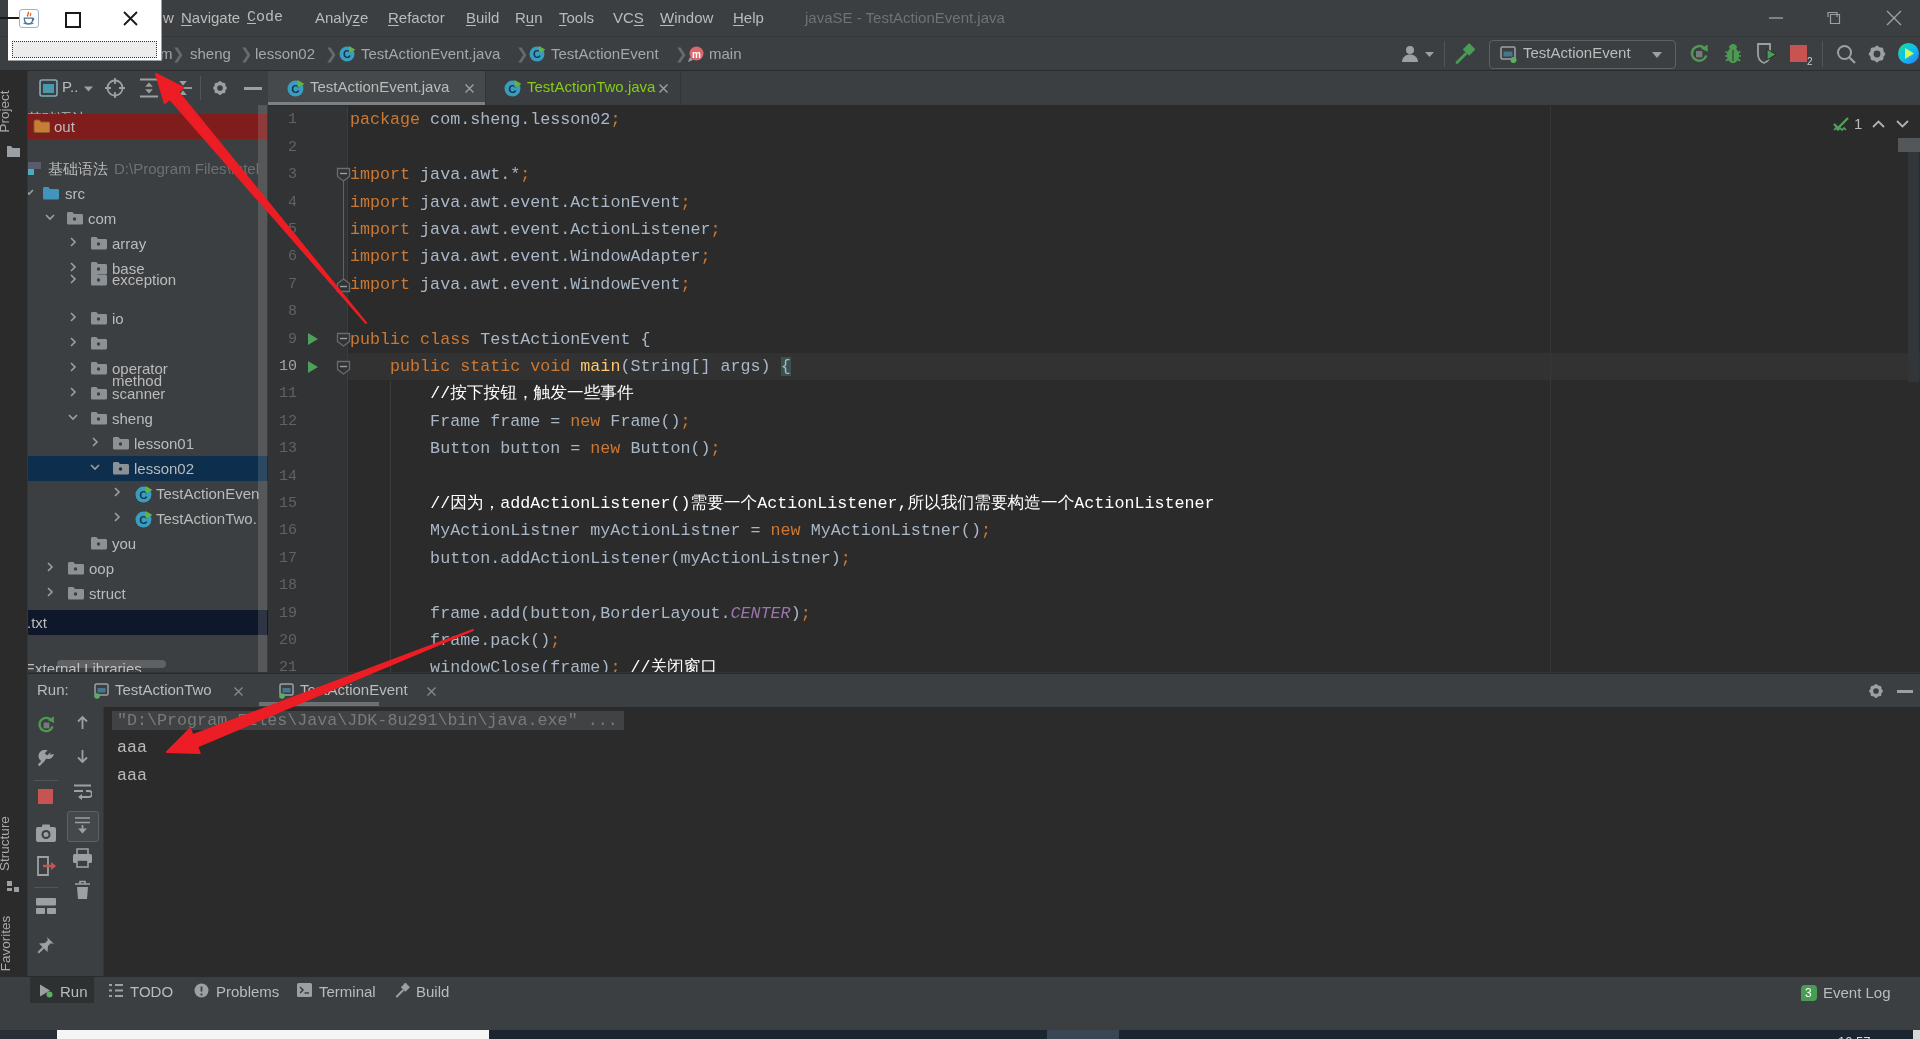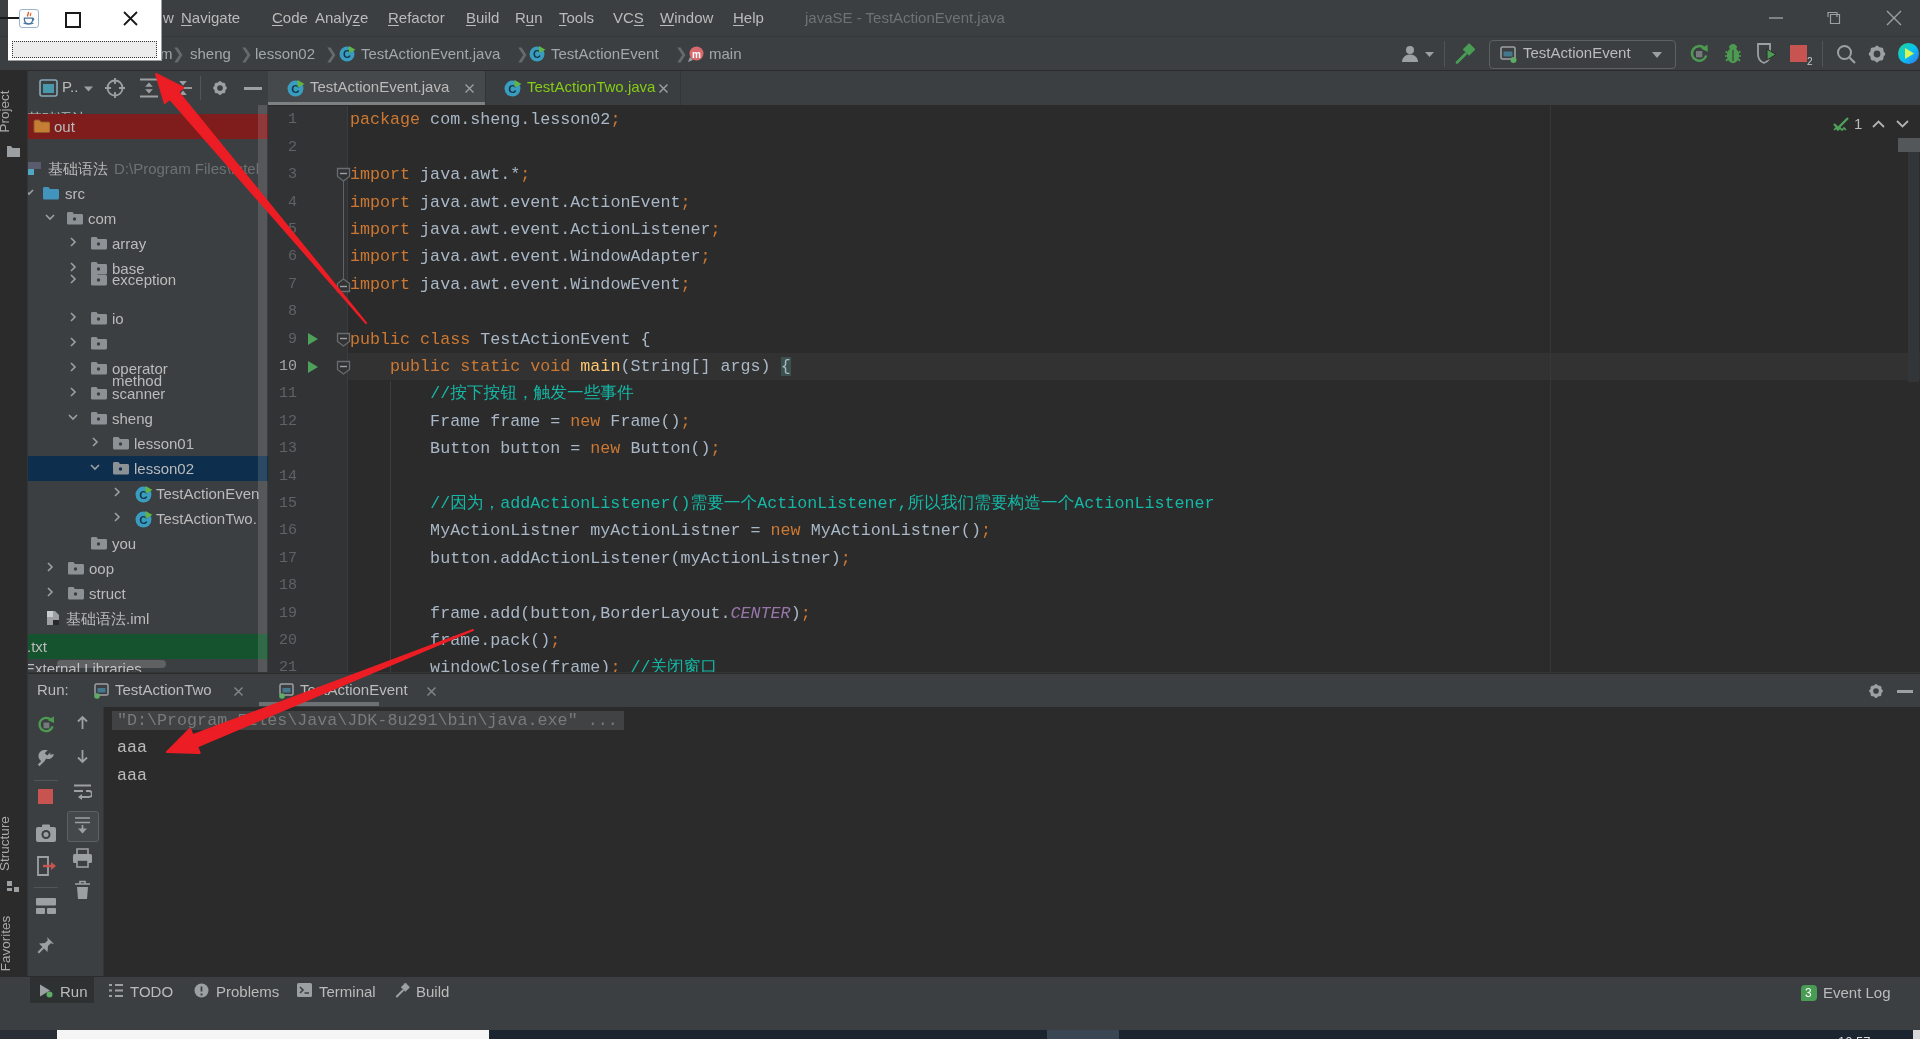--- a/index.html
+++ b/index.html
@@ -28,39 +28,39 @@
 #tabbar{left:268px;top:71px;width:1652px;height:34px;background:#3c3f41;border-bottom:1px solid #2b2b2b;}
 
 #editor{left:268px;top:106px;width:1652px;height:566px;background:#2b2b2b;overflow:hidden;}
 #gutter{position:absolute;left:0;top:0;width:79px;height:566px;background:#313335;border-right:1px solid #3a3d3f;}
 #lnums{position:absolute;left:0;top:0.3px;width:29px;text-align:right;color:#606366;margin:0;
   font-family:"Liberation Mono",monospace;font-size:15px;line-height:27.4px;}
 #code{position:absolute;left:82px;top:0.3px;font-family:"Liberation Mono",monospace;
   font-size:16.7px;line-height:27.4px;color:#a9b7c6;margin:0;}
 #caretline{position:absolute;left:0;top:247px;width:1652px;height:27px;background:#323232;}
 .k{color:#cc7832;}
-.cm{color:#14b8a6;}
+.cm{color:#ffffff;}
 .my{color:#ffc66d;}
 .pu{color:#9876aa;font-style:italic;}
 
 #runpanel{left:28px;top:672px;width:1892px;height:304px;background:#2b2b2b;border-top:1px solid #323637;}
 #runheader{position:absolute;left:0;top:1px;width:1892px;height:33px;background:#3c3f41;}
 #runtools{position:absolute;left:0;top:34px;width:75px;height:270px;background:#3c3f41;border-right:1px solid #323637;}
 
 #twbar{left:0;top:976px;width:1920px;height:27px;background:#3c3f41;border-top:1px solid #2b2b2b;}
 #statusbar{left:0;top:1004px;width:1920px;height:26px;background:#3c3f41;border-top:1px solid #2b2b2b;}
 #taskbar{left:0;top:1030px;width:1920px;height:9px;background:#1b2530;}
 </style>
 </head>
 <body>
 <div id="app">
   <div id="menubar" class="abs">
     <span class="mi" style="left:163px;">w</span>
     <span class="mi" style="left:181px;"><u>N</u>avigate</span>
-    <span class="mi" style="left:272px;"><u>C</u>ode</span>
+    <span class="mi" style="left:247px;font-family:Liberation Mono, monospace;"><u>C</u>ode</span>
     <span class="mi" style="left:315px;">Analy<u>z</u>e</span>
     <span class="mi" style="left:388px;"><u>R</u>efactor</span>
     <span class="mi" style="left:466px;"><u>B</u>uild</span>
     <span class="mi" style="left:515px;">R<u>u</u>n</span>
     <span class="mi" style="left:559px;"><u>T</u>ools</span>
     <span class="mi" style="left:613px;">VC<u>S</u></span>
     <span class="mi" style="left:660px;"><u>W</u>indow</span>
     <span class="mi" style="left:733px;"><u>H</u>elp</span>
     <span id="title">javaSE - TestActionEvent.java</span>
     <svg class="winbtn" style="left:1753px;" viewBox="0 0 46 36">
@@ -397,21 +397,21 @@
       <span style="position:absolute;left:61px;">struct</span>
       </div>
     <div class="trow" style="top:500.5px;">
       <svg class="abs" style="left:17px;top:4px;" width="16" height="16" viewBox="0 0 16 16">
           <path d="M2 1h8l4 4v10H2z" fill="#9da0a2"></path>
           <path d="M2 1h6v6H2z" fill="#c9ccce"></path>
           <rect x="8" y="10" width="6" height="5" fill="#27292a"></rect>
         </svg>
       <span style="position:absolute;left:38px;">基础语法.iml</span>
       </div>
-    <div class="trow" style="top:529px;background:#14532d;">
+    <div class="trow" style="top:505px;background:#0f172a;">
         <span style="position:absolute;left:-1px;">.txt</span>
       </div>
     <div class="trow" style="top:550.5px;">
         <span style="position:absolute;left:-3px;">External Libraries</span>
       </div>
     <div class="abs" style="left:29px;top:555px;width:109px;height:8px;background:rgba(255,255,255,0.18);border-radius:4px;"></div>
     <div class="abs" style="left:230px;top:0px;width:9px;height:567px;background:rgba(255,255,255,0.13);"></div>
   </div>
   <div id="tabbar" class="abs">
     <div class="abs" style="left:0;top:0;width:217px;height:34px;background:#46494b;border-right:1px solid #323537;">

